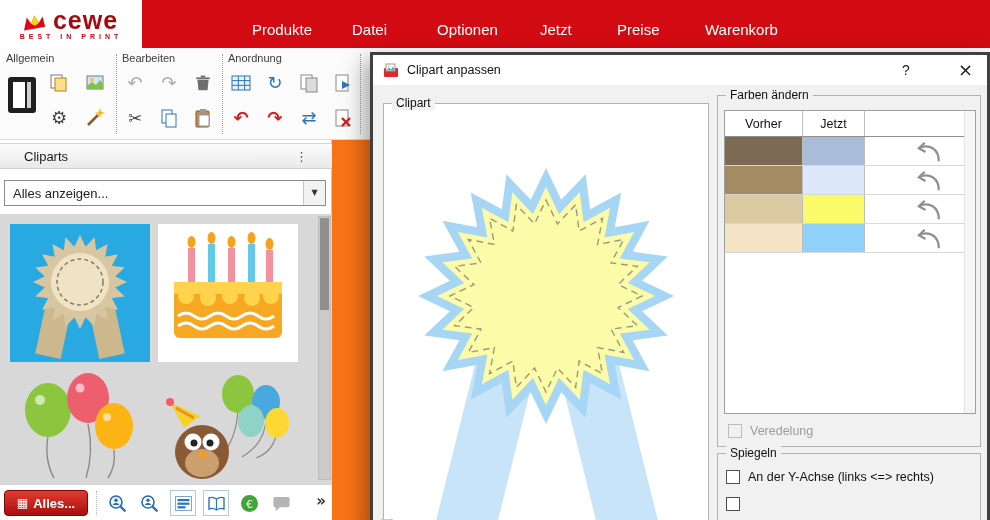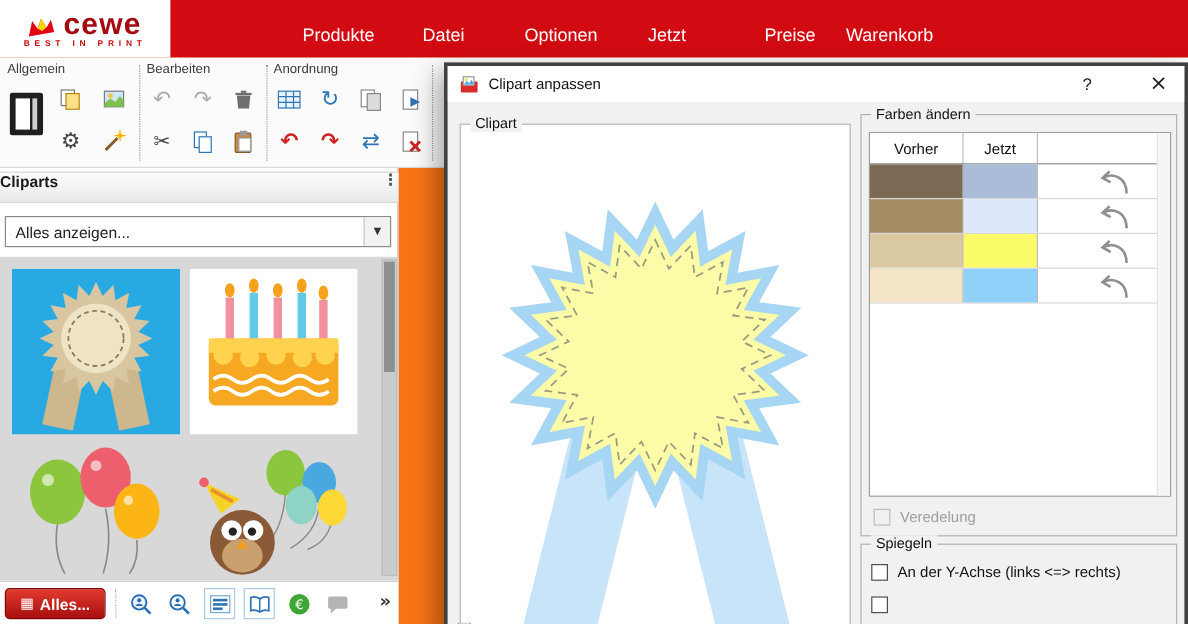--- a/index.html
+++ b/index.html
@@ -17,21 +17,21 @@
 
   
   .ribbon{position:absolute;left:0;top:48px;width:990px;height:92px;background:#fbfbfb;border-bottom:1px solid #d9d9d9}
   .glabel{position:absolute;top:4px;font-size:11px;color:#3c3c3c}
   .vsep{position:absolute;top:6px;height:80px;border-left:1px dotted #9a9a9a}
   .tbtn{position:absolute;width:30px;height:30px;display:flex;align-items:center;justify-content:center;border:none;border-radius:2px;background:transparent;cursor:pointer;font-size:18px;padding:0}
   .gray{color:#ababab}.blue{color:#2e75b6}.redg{color:#cf2222;font-weight:bold}
 
   
   .panel{position:absolute;left:0;top:140px;width:332px;height:380px;background:#fff;border-right:1px solid #c9c9c9}
-  .phead{position:absolute;left:0;top:3px;width:332px;height:26px;background:linear-gradient(#fcfcfc,#e9e9e9);border-top:1px solid #d5d5d5;border-bottom:1px solid #cfcfcf;display:flex;padding:0 0;font-weight:bold;font-size:13px;color:#1a1a1a}
+  .phead{position:absolute;left:0;top:3px;width:332px;height:26px;background:linear-gradient(#fcfcfc,#e9e9e9);border-top:1px solid #d5d5d5;border-bottom:1px solid #cfcfcf;display:flex;align-items:center;padding:0 24px;font-weight:normal;font-size:13px;color:#1a1a1a}
   .pdots{margin-left:auto;color:#555;font-size:13px;cursor:pointer}
   .combo{position:absolute;left:4px;top:40px;width:322px;height:26px;background:#fff;border:1px solid #8a8a8a;display:flex;align-items:center;font-size:13px;color:#222;padding-left:8px;cursor:pointer}
   .combo-caret{position:absolute;right:0;top:0;width:22px;height:24px;border-left:1px solid #c9c9c9;display:flex;align-items:center;justify-content:center;font-size:8px;color:#333;background:#f2f2f2}
   .grid{position:absolute;left:0;top:74px;width:332px;height:270px;background:#d8d8d8;overflow:hidden}
   .thumb{position:absolute;cursor:pointer}
   .scroll{position:absolute;right:1px;top:2px;width:13px;height:264px;background:#cbcbcb;border:1px solid #bdbdbd}
   .scroll-thumb{position:absolute;left:1px;top:1px;width:9px;height:92px;background:#8f8f8f;cursor:pointer}
   .pbottom{position:absolute;left:0;top:344px;width:332px;height:36px;background:#fff;border-top:1px solid #d5d5d5}
   .mehr{position:absolute;left:4px;top:5px;width:84px;height:26px;background:linear-gradient(#e23b2e,#a80f0f);border:1px solid #7c0808;border-radius:4px;color:#fff;font-weight:bold;font-size:13px;display:flex;align-items:center;justify-content:center;gap:5px;cursor:pointer}
   .bbtn{position:absolute;top:5px;width:26px;height:26px;display:flex;align-items:center;justify-content:center;background:#fff;border:1px solid transparent;cursor:pointer;padding:0}
@@ -86,21 +86,21 @@
         </svg>
         <span class="logo-word">cewe</span>
       </div>
       <div class="logo-sub">BEST IN PRINT</div>
     </div>
     <nav>
       <span class="mi" style="left:252px">Produkte</span>
       <span class="mi" style="left:352px">Datei</span>
       <span class="mi" style="left:437px">Optionen</span>
       <span class="mi" style="left:540px">Jetzt</span>
-      <span class="mi" style="left:637px">Preise</span>
+      <span class="mi" style="left:617px">Preise</span>
       <span class="mi" style="left:705px">Warenkorb</span>
     </nav>
   </header>
 
   <div class="ribbon">
     <span class="glabel" style="left:6px">Allgemein</span>
     <span class="glabel" style="left:122px">Bearbeiten</span>
     <span class="glabel" style="left:228px">Anordnung</span>
     <span class="vsep" style="left:116px"></span>
     <span class="vsep" style="left:222px"></span>

